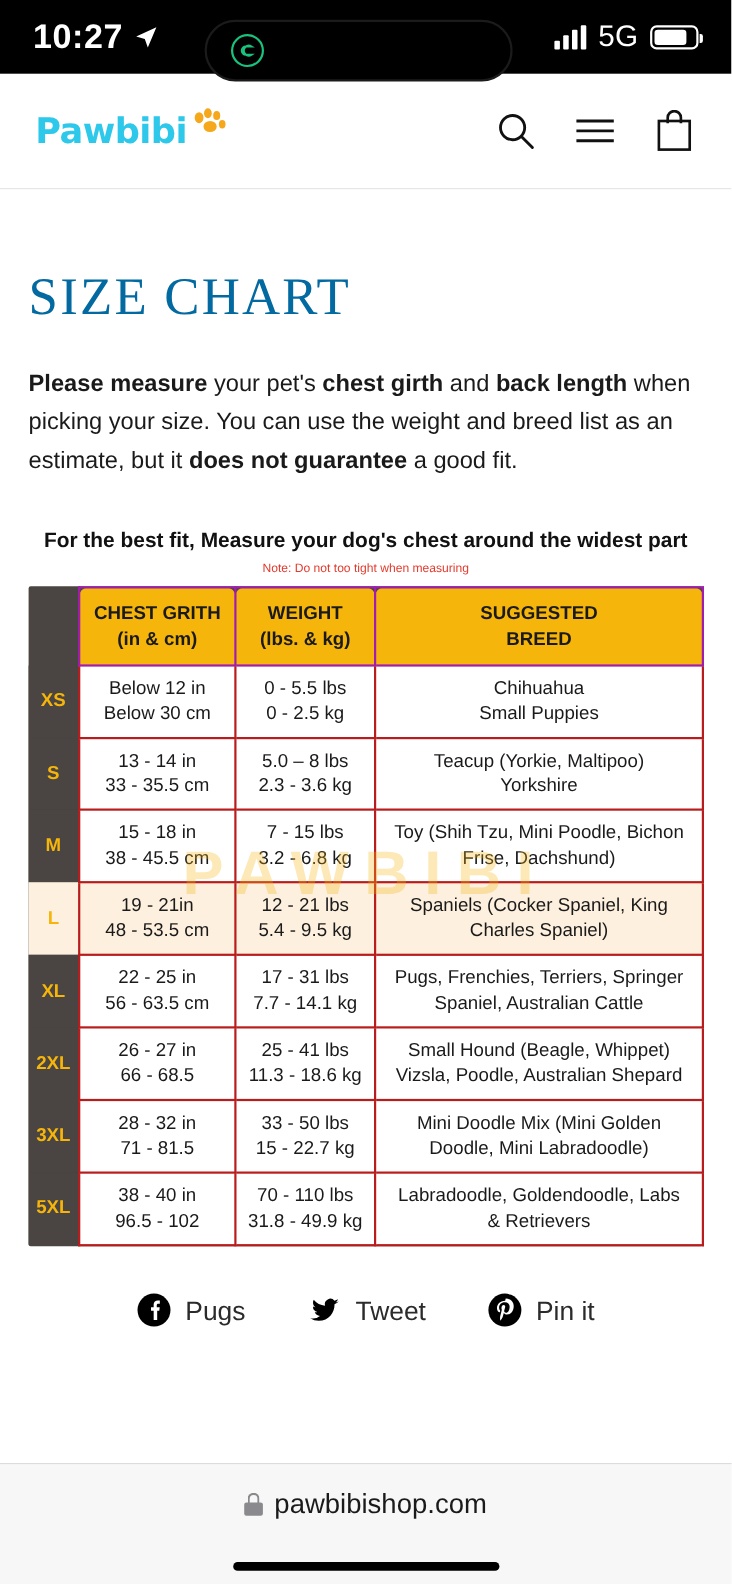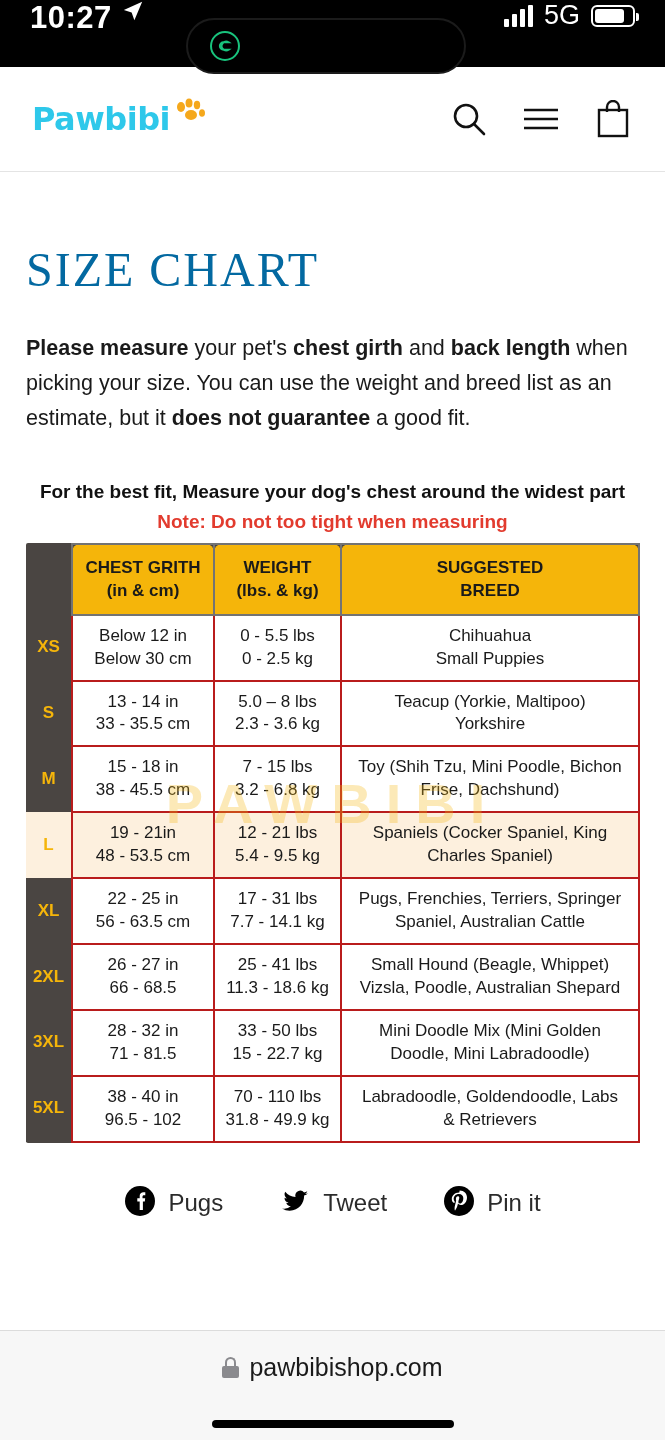--- a/index.html
+++ b/index.html
@@ -11,21 +11,21 @@
     overflow: hidden;
   }
 
   
   .status-bar {
     position: relative;
     height: 67px;
     background: #000000;
     color: #ffffff;
     display: flex;
-    align-items: flex-start;
+    align-items: center;
     padding: 0 30px;
   }
   .status-time {
     font-size: 31px;
     font-weight: 600;
     letter-spacing: .5px;
   }
   .loc-arrow {
     margin-left: 10px;
     display: inline-block;
@@ -128,22 +128,22 @@
 
   .fit-line {
     text-align: center;
     font-size: 19px;
     font-weight: 700;
     color: #111;
     margin-bottom: 8px;
   }
   .note-line {
     text-align: center;
-    font-size: 19px;
-    font-weight: 700;
+    font-size: 11px;
+    font-weight: 400;
     color: #e23b2e;
     margin-bottom: 10px;
   }
 
   
   .chart-wrap { position: relative; }
   .chart {
     border-collapse: collapse;
     width: 613px;
     table-layout: fixed;
@@ -155,21 +155,21 @@
   .chart col.c-weight { width: 127px; }
   .chart col.c-breed { width: 298px; }
 
   .chart thead th {
     background: #f5b50a;
     color: #1a1a1a;
     font-size: 17px;
     font-weight: 700;
     padding: 12px 4px;
     line-height: 1.3;
-    border: 2px solid #737373;
+    border: 2px solid #a21caf;
     border-radius: 8px 8px 0 0;
     text-align: center;
   }
   .chart thead th.blank {
     background: transparent;
     border: none;
   }
   .chart tbody td {
     background: #ffffff;
     border: 2px solid #b91c1c;

